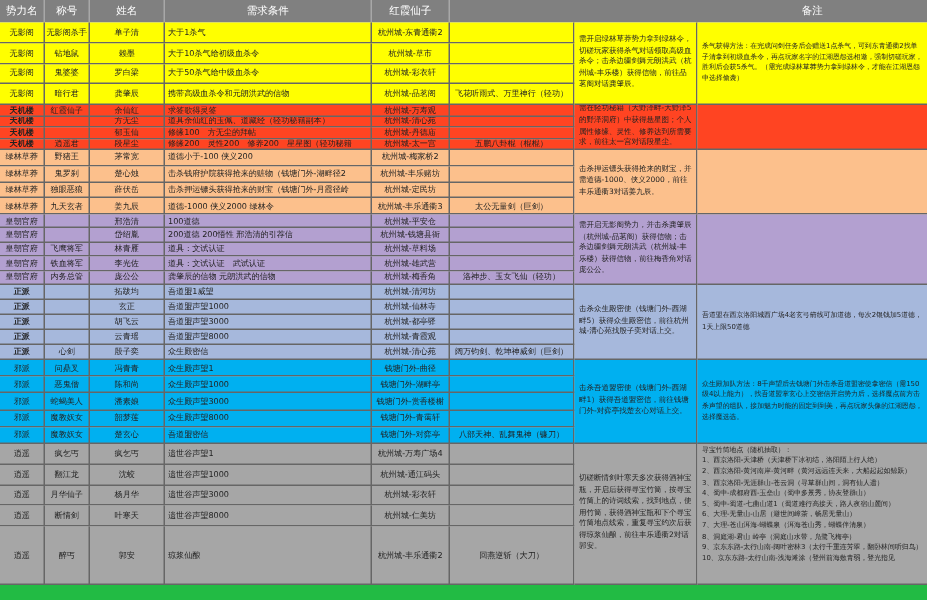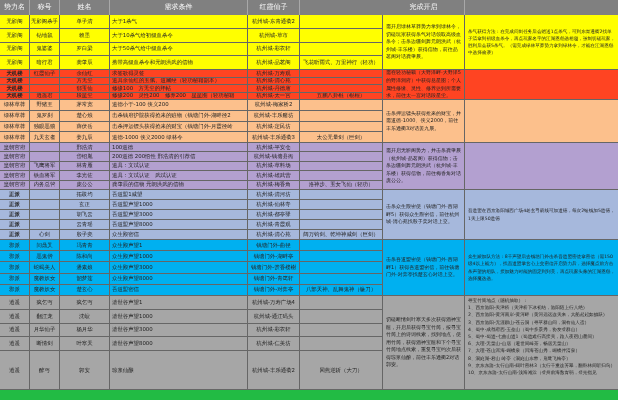--- a/index.html
+++ b/index.html
@@ -19,21 +19,21 @@
 </head>
 <body>
 
 <div class="sheet">
   <div class="hdr">
     <div class="hc" style="left:0;width:30px">势力名</div>
     <div class="hc" style="left:30px;width:30px">称号</div>
     <div class="hc" style="left:60px;width:50px">姓名</div>
     <div class="hc" style="left:110px;width:138px">需求条件</div>
     <div class="hc" style="left:248px;width:52px">红霞仙子</div>
-    <div class="hc" style="left:383px;width:82px">完成开启</div>
+    <div class="hc" style="left:465px;width:153px;border-right:none">备注</div>
   </div>
   <div id="rows">
       <div class="row" style="top: 15px; height: 13.75px; background: rgb(255, 255, 0);">
         <div class="c" style="left: 0px; width: 30px;">无影阁</div>
         <div class="c" style="left: 30px; width: 30px;">无影阁杀手</div>
         <div class="c" style="left: 60px; width: 50px;">单子清</div>
         <div class="c l" style="left: 110px; width: 138px;">大于1杀气</div>
         <div class="c" style="left: 248px; width: 52px;">杭州城-东青通衢2</div>
         <div class="c" style="left: 300px; width: 83px;"></div>
       </div>

